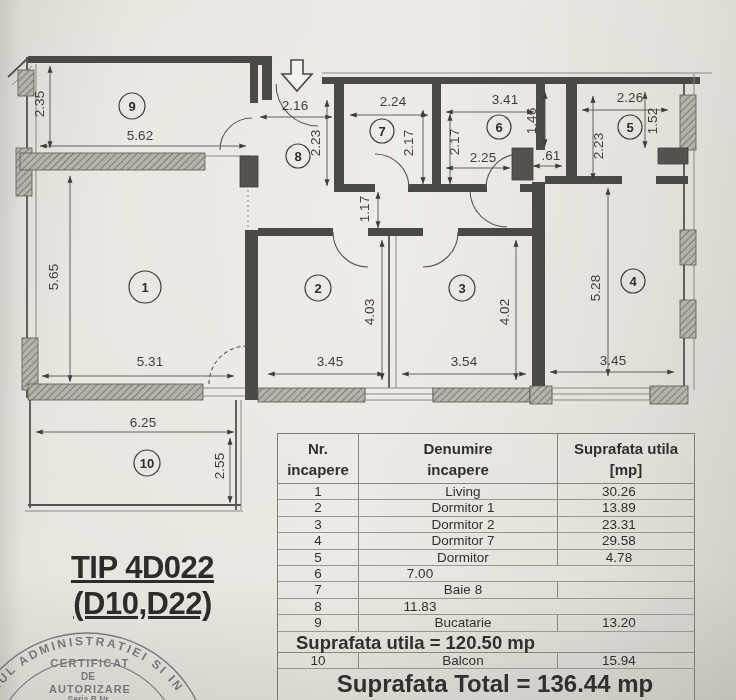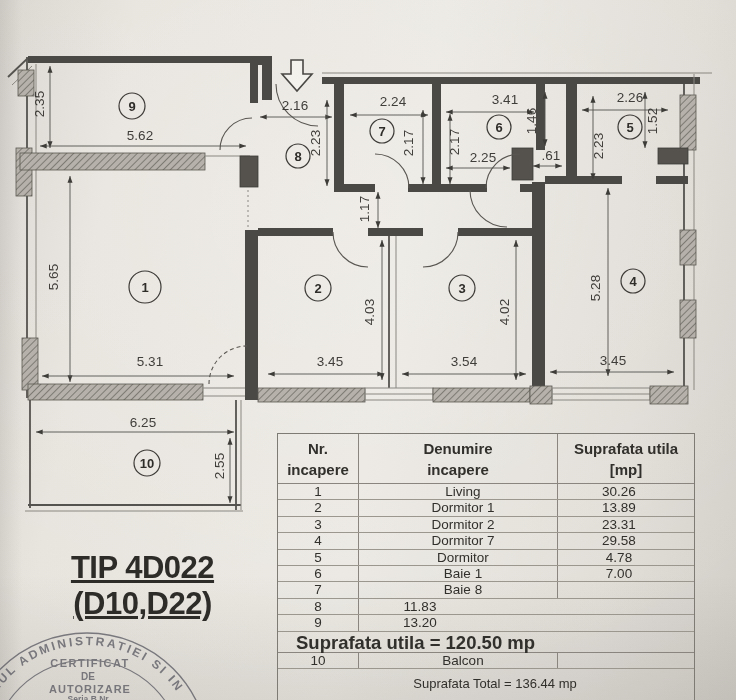--- a/index.html
+++ b/index.html
@@ -36,21 +36,21 @@
   .trow{display:flex;}
   .c1{width:81px;text-align:center;border-right:1px solid #8a867f;}
   .c2{width:199px;padding-left:10px;border-right:1px solid #8a867f;text-align:center;}
   .c3{width:136px;text-align:center;padding-right:14px;}
   .hdr{height:50px;border-bottom:1px solid #8a867f;font-weight:bold;font-size:15px;}
   .hdr > div{white-space:pre-line;display:flex;align-items:center;justify-content:center;line-height:21px;}
   .hdr .c2{padding-left:0;}
   .r{height:16.4px;font-size:13.5px;line-height:15.8px;border-bottom:1px solid #9b978f;}
   .band{height:21px;line-height:21px;font-weight:bold;font-size:18.5px;
     border-bottom:1px solid #8a867f;padding-left:18px;}
-  .total{height:31px;line-height:30px;text-align:center;font-weight:normal;font-size:13px;padding-left:18px;}
+  .total{height:31px;line-height:30px;text-align:center;font-weight:bold;font-size:24px;padding-left:18px;}
 </style>
 </head>
 <body>
 
 <div class="page">
 
 <svg width="736" height="700" viewBox="0 0 736 700">
   <defs>
     <pattern id="hatch" width="5" height="5" patternUnits="userSpaceOnUse" patternTransform="rotate(45)">
       <rect width="5" height="5" fill="#b6b2ab"></rect>
@@ -302,39 +302,40 @@
     <div class="c2">Dormitor 7</div>
     <div class="c3">29.58</div>
   </div>
   <div class="trow r">
     <div class="c1">5</div>
     <div class="c2">Dormitor</div>
     <div class="c3">4.78</div>
   </div>
   <div class="trow r">
     <div class="c1">6</div>
-    <div class="c2">Baie 1</div>
     <div class="c3">7.00</div>
   </div>
   <div class="trow r">
     <div class="c1">7</div>
     <div class="c2">Baie 8</div>
   </div>
   <div class="trow r">
     <div class="c1">8</div>
     <div class="c3">11.83</div>
   </div>
   <div class="trow r">
     <div class="c1">9</div>
+    <div class="c2">Bucatarie</div>
     <div class="c3">13.20</div>
   </div>
 
   <div class="band">Suprafata utila = 120.50 mp</div>
 
   <div class="trow r">
     <div class="c1">10</div>
     <div class="c2">Balcon</div>
+    <div class="c3">15.94</div>
   </div>
 
   <div class="total">Suprafata Total = 136.44 mp</div>
 </div>
 
 </div>
 
 </body></html>

